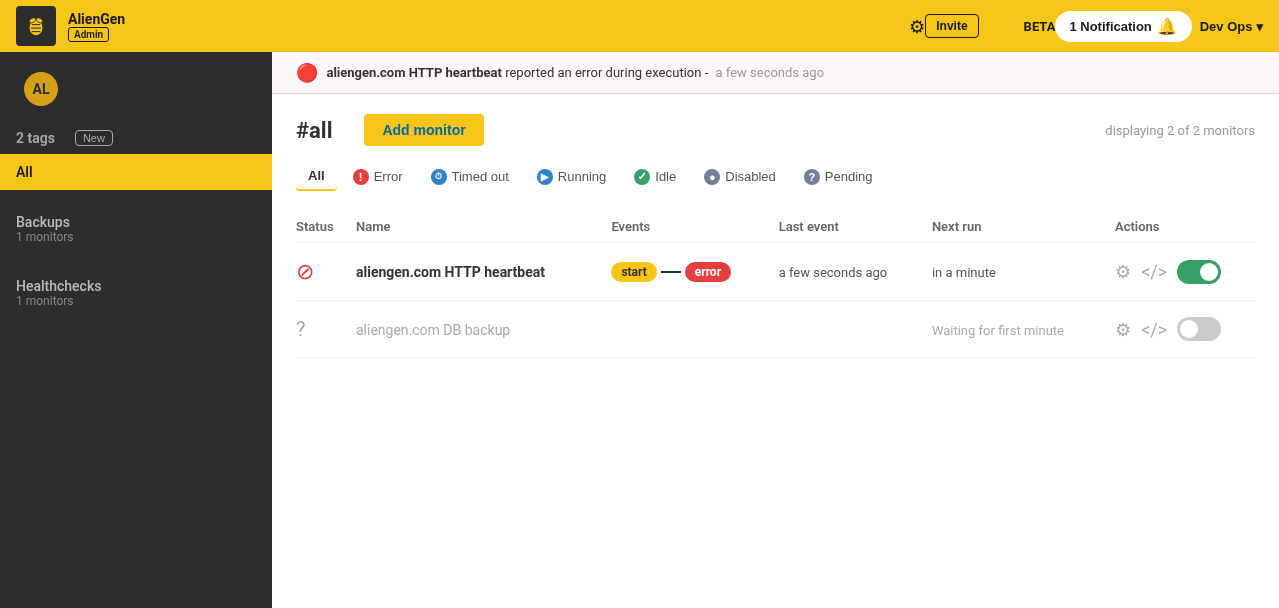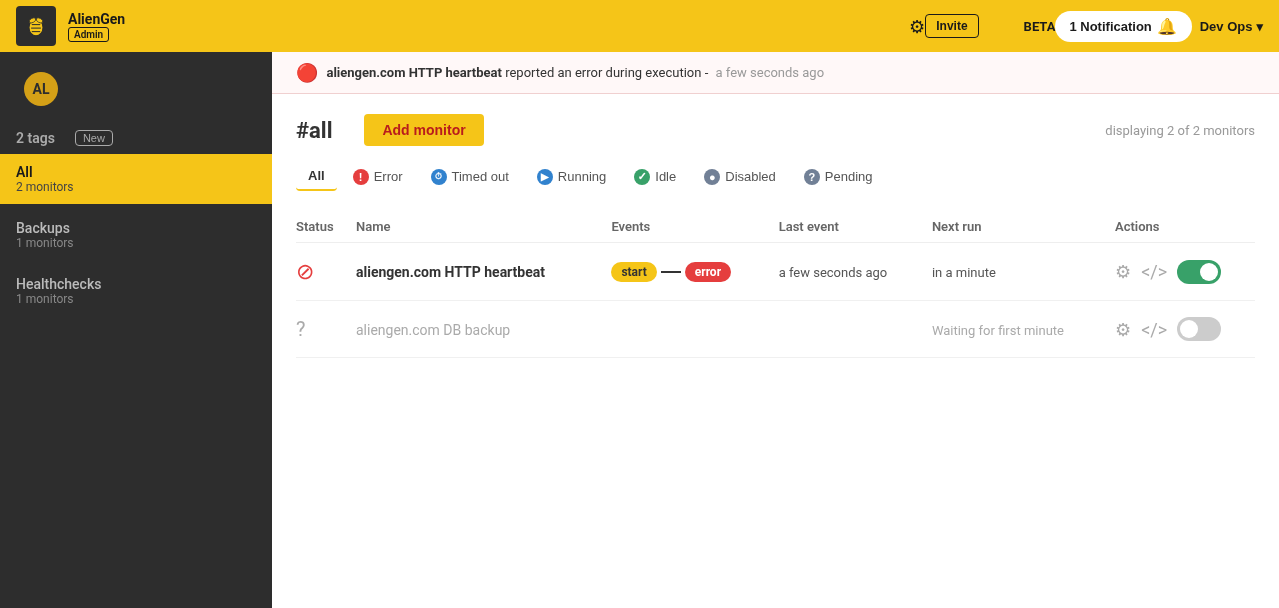--- a/index.html
+++ b/index.html
@@ -49,21 +49,21 @@
     .notif-text { font-size: 13px; color: #333; }
     .notif-text strong { font-weight: 700; }
     .notif-text-muted { color: #999; font-size: 13px; margin-left: 4px; }
 
     
     .content-inner { padding: 20px 24px; flex: 1; overflow-y: auto; }
 
     
     .content-header { display: flex; align-items: center; justify-content: space-between; margin-bottom: 16px; }
     .content-title { font-size: 22px; font-weight: 700; color: #333; }
-    .add-monitor-btn { background: #f5c518; border: none; border-radius: 4px; padding: 8px 18px; font-size: 14px; font-weight: 700; cursor: pointer; color: #b91c1c; margin-left: 16px; }
+    .add-monitor-btn { background: #f5c518; border: none; border-radius: 4px; padding: 8px 18px; font-size: 14px; font-weight: 700; cursor: pointer; color: #0369a1; margin-left: 16px; }
     .displaying-label { font-size: 13px; color: #999; }
 
     
     .filter-tabs { display: flex; align-items: center; gap: 4px; margin-bottom: 20px; flex-wrap: wrap; }
     .filter-tab { padding: 6px 12px; border: none; background: transparent; cursor: pointer; font-size: 13px; color: #555; display: flex; align-items: center; gap: 5px; border-radius: 4px; }
     .filter-tab.active { color: #333; font-weight: 700; border-bottom: 2px solid #f5c518; }
     .filter-tab-icon { width: 16px; height: 16px; border-radius: 50%; display: inline-flex; align-items: center; justify-content: center; font-size: 11px; font-weight: 700; }
     .icon-error { background: #e53e3e; color: white; }
     .icon-timeout { background: #3182ce; color: white; font-size: 9px; }
     .icon-running { background: #3182ce; color: white; font-size: 10px; }
@@ -152,23 +152,22 @@
         <span>AL</span>
       </div>
     </div>
     <div class="sidebar-tags">
       <span class="sidebar-tags-label">2 tags</span>
       <button class="sidebar-tags-new">New</button>
     </div>
 
     <div class="sidebar-item active">
       <div class="sidebar-item-name">All</div>
-      <div class="sidebar-item-count">2 monitors</div>
-    </div>
-    <div class="sidebar-item-inactive" style="padding:16px 16px; cursor:pointer;">
+    </div>
+    <div class="sidebar-item-inactive" style="padding:24px 16px; cursor:pointer;">
       <div class="sidebar-item-name">Backups</div>
       <div class="sidebar-item-count" style="color:#888;font-size:12px;">1 monitors</div>
     </div>
     <div class="sidebar-item-inactive" style="padding:10px 16px; cursor:pointer;">
       <div class="sidebar-item-name">Healthchecks</div>
       <div class="sidebar-item-count" style="color:#888;font-size:12px;">1 monitors</div>
     </div>
   </div>
 
   <div class="content">

